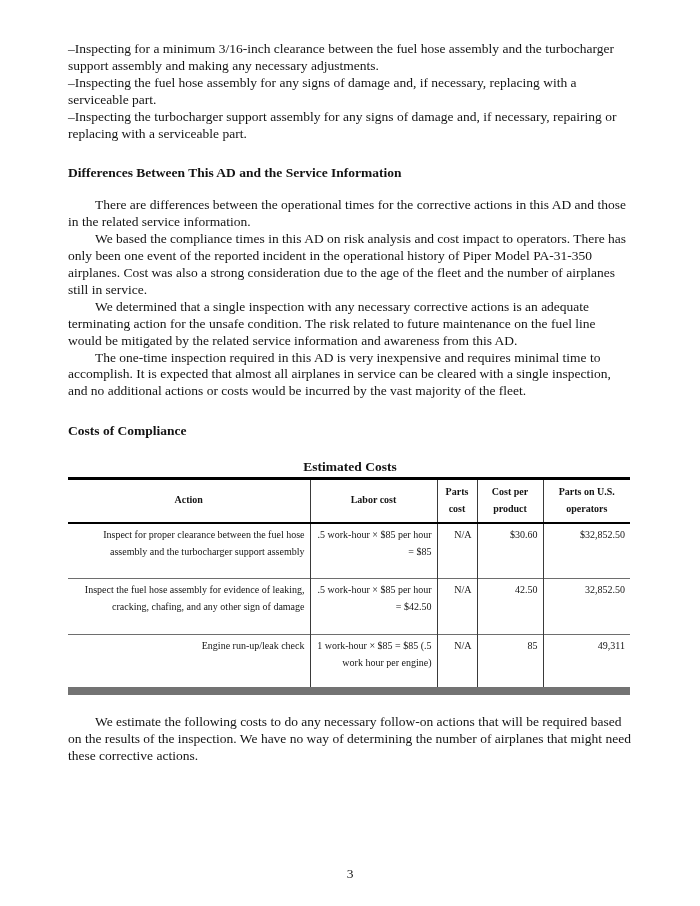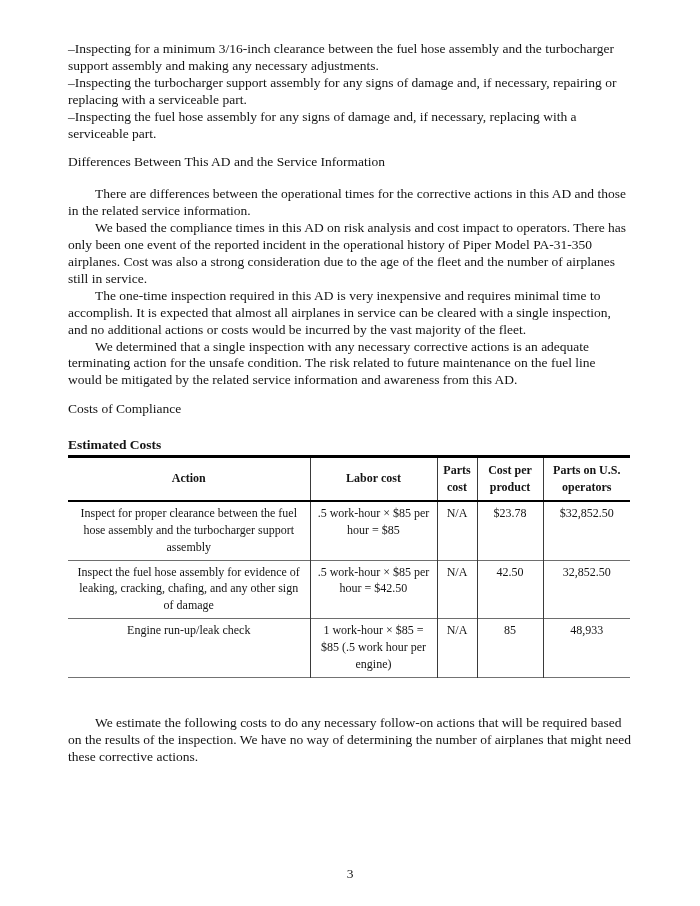--- a/index.html
+++ b/index.html
@@ -13,85 +13,86 @@
   }
   .page {
     position: relative;
     width: 700px; height: 906px;
     padding: 41px 68px 0 68px;
     font-size: 13.5px;
     line-height: 16.9px;
   }
   .intro-list div { text-indent: 0; }
   .heading {
-    font-weight: normal;
-    margin-top: 12px;
+    font-weight: bold;
+    margin-top: 23px;
     margin-bottom: 15px;
   }
   .para { text-indent: 27px; }
   .para-noindent { text-indent: 27px; }
   .table-title {
     font-weight: bold;
+    text-align: center;
     margin-top: 19px;
     margin-bottom: 1px;
   }
   table.costs {
     width: 562px;
     border-collapse: collapse;
     table-layout: fixed;
     border-top: 3px solid #000;
-    border-bottom: 1px solid #737373;
-    font-size: 12px;
+    border-bottom: 8px solid #737373;
+    font-size: 10px;
     line-height: 16.9px;
   }
   table.costs th, table.costs td {
     border-left: 1px solid #3a3a3a;
     padding: 3px 5px 4px 5px;
     overflow: hidden;
   }
   table.costs th:first-child, table.costs td:first-child { border-left: none; }
   table.costs thead th {
     font-weight: bold;
     text-align: center;
     vertical-align: middle;
     border-bottom: 2px solid #000;
     padding-top: 4px; padding-bottom: 4px;
   }
   table.costs tbody td {
     vertical-align: top;
-    text-align: center;
+    text-align: right;
   }
   table.costs tbody tr + tr td { border-top: 1.5px solid #6e6e6e; }
   table.costs tbody tr { height: 56px; }
-  .closing { margin-top: 37px; }
+  .closing { margin-top: 19px; }
   .page-number {
     position: absolute;
     left: 0; top: 866px;
     width: 700px;
     text-align: center;
   }
 </style>
 </head>
 <body>
 
 <div class="page">
 
   <div class="intro-list">
     <div>–Inspecting for a minimum 3/16-inch clearance between the fuel hose assembly and the turbocharger support assembly and making any necessary adjustments.</div>
+    <div>–Inspecting the fuel hose assembly for any signs of damage and, if necessary, replacing with a serviceable part.</div>
     <div>–Inspecting the turbocharger support assembly for any signs of damage and, if necessary, repairing or replacing with a serviceable part.</div>
-    <div>–Inspecting the fuel hose assembly for any signs of damage and, if necessary, replacing with a serviceable part.</div>
   </div>
 
   <div class="heading">Differences Between This AD and the Service Information</div>
 
   <div class="section">
     <div class="para">There are differences between the operational times for the corrective actions in this AD and those in the related service information.</div>
     <div class="para">We based the compliance times in this AD on risk analysis and cost impact to operators. There has only been one event of the reported incident in the operational history of Piper Model PA-31-350 airplanes. Cost was also a strong consideration due to the age of the fleet and the number of airplanes still in service.</div>
+    <div class="para">We determined that a single inspection with any necessary corrective actions is an adequate terminating action for the unsafe condition. The risk related to future maintenance on the fuel line would be mitigated by the related service information and awareness from this AD.</div>
     <div class="para">The one-time inspection required in this AD is very inexpensive and requires minimal time to accomplish. It is expected that almost all airplanes in service can be cleared with a single inspection, and no additional actions or costs would be incurred by the vast majority of the fleet.</div>
-    <div class="para">We determined that a single inspection with any necessary corrective actions is an adequate terminating action for the unsafe condition. The risk related to future maintenance on the fuel line would be mitigated by the related service information and awareness from this AD.</div>
   </div>
 
   <div class="heading">Costs of Compliance</div>
 
 
   <div class="table-title">Estimated Costs</div>
 
   <table class="costs">
     <colgroup>
       <col style="width:242px">
@@ -107,36 +108,36 @@
         <th>Parts cost</th>
         <th>Cost per product</th>
         <th>Parts on U.S. operators</th>
       </tr>
     </thead>
     <tbody>
       <tr>
         <td>Inspect for proper clearance between the fuel hose assembly and the turbocharger support assembly</td>
         <td>.5 work-hour × $85 per hour = $85</td>
         <td>N/A</td>
-        <td>$23.78</td>
+        <td>$30.60</td>
         <td>$32,852.50</td>
       </tr>
       <tr>
         <td>Inspect the fuel hose assembly for evidence of leaking, cracking, chafing, and any other sign of damage</td>
         <td>.5 work-hour × $85 per hour = $42.50</td>
         <td>N/A</td>
         <td>42.50</td>
         <td>32,852.50</td>
       </tr>
       <tr>
         <td>Engine run-up/leak check</td>
         <td>1 work-hour × $85 = $85 (.5 work hour per engine)</td>
         <td>N/A</td>
         <td>85</td>
-        <td>48,933</td>
+        <td>49,311</td>
       </tr>
     </tbody>
   </table>
 
   <div class="para closing">We estimate the following costs to do any necessary follow-on actions that will be required based on the results of the inspection. We have no way of determining the number of airplanes that might need these corrective actions.</div>
 
   <div class="page-number">3</div>
 
 </div>
 

